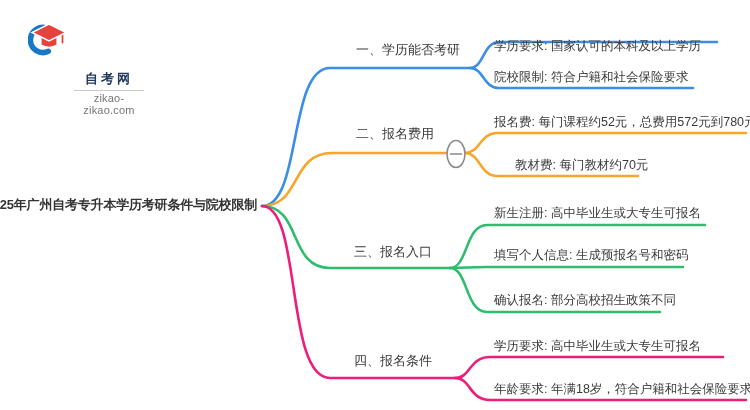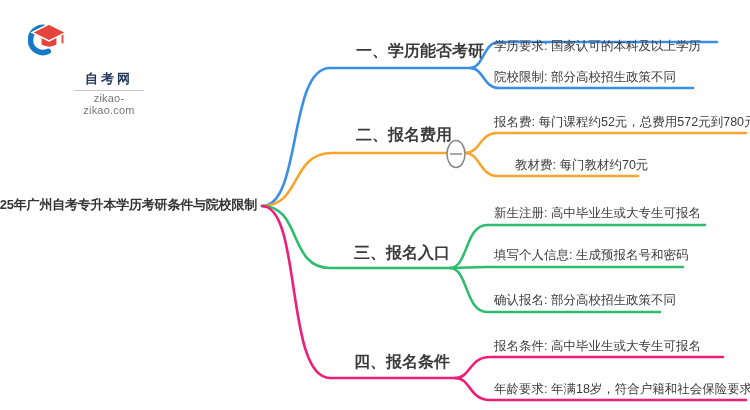--- a/index.html
+++ b/index.html
@@ -1,21 +1,21 @@
 <!DOCTYPE html>
 <html><head>
 <meta charset="utf-8">
 <style>
   html,body{margin:0;padding:0;background:#fff;}
   body{font-family:"Liberation Sans","DejaVu Sans",sans-serif;}
   .stage{position:relative;width:750px;height:410px;background:#fff;overflow:hidden;}
   .lines{position:absolute;left:0;top:0;width:750px;height:410px;}
   .txt{position:absolute;white-space:nowrap;color:#3a3a3a;}
   .root-topic{right:493px;top:196px;font-size:13px;font-weight:600;color:#333;text-align:right;letter-spacing:-0.2px;}
-  .branch-label{font-size:16px;font-weight:700;}
+  .branch-label{font-size:13px;font-weight:400;}
   .child-label{font-size:12.5px;font-weight:400;}
   
   .logo{position:absolute;left:28px;top:16px;width:130px;height:48px;}
   .logo-icon{position:absolute;left:0;top:2px;width:40px;height:42px;}
   .logo-text{position:absolute;left:46px;top:6px;width:70px;text-align:center;margin-top:48px;}
   .logo-name{font-size:13px;font-weight:bold;color:#20395c;letter-spacing:3px;}
   .logo-divider{border-top:1px solid #c9c9c9;margin:2px 0 1px 0;}
   .logo-domain{font-size:11px;color:#777;letter-spacing:0.2px;}
 </style>
 </head>
@@ -67,28 +67,28 @@
       <div class="logo-name">自考网</div>
       <div class="logo-divider"></div>
       <div class="logo-domain">zikao-zikao.com</div>
     </div>
   </div>
 
   <div class="txt root-topic">2025年广州自考专升本学历考研条件与院校限制</div>
 
   <div class="txt branch-label" style="left:356px;top:41px;">一、学历能否考研</div>
   <div class="txt child-label" style="left:494px;top:38px;">学历要求: 国家认可的本科及以上学历</div>
-  <div class="txt child-label" style="left:494px;top:69px;">院校限制: 部分高校招生政策不同</div>
+  <div class="txt child-label" style="left:494px;top:69px;">院校限制: 符合户籍和社会保险要求</div>
 
   <div class="txt branch-label" style="left:356px;top:125px;">二、报名费用</div>
   <div class="txt child-label" style="left:494px;top:114px;">报名费: 每门课程约52元，总费用572元到780元</div>
   <div class="txt child-label" style="left:494px;top:157px;margin-left:21px;">教材费: 每门教材约70元</div>
 
   <div class="txt branch-label" style="left:354px;top:243px;">三、报名入口</div>
   <div class="txt child-label" style="left:494px;top:205px;">新生注册: 高中毕业生或大专生可报名</div>
   <div class="txt child-label" style="left:494px;top:247px;">填写个人信息: 生成预报名号和密码</div>
   <div class="txt child-label" style="left:494px;top:292px;">确认报名: 部分高校招生政策不同</div>
 
   <div class="txt branch-label" style="left:354px;top:352px;">四、报名条件</div>
-  <div class="txt child-label" style="left:494px;top:338px;">报名条件: 高中毕业生或大专生可报名</div>
+  <div class="txt child-label" style="left:494px;top:338px;">学历要求: 高中毕业生或大专生可报名</div>
   <div class="txt child-label" style="left:494px;top:381px;">年龄要求: 年满18岁，符合户籍和社会保险要求</div>
 
 </div>
 
 </body></html>

